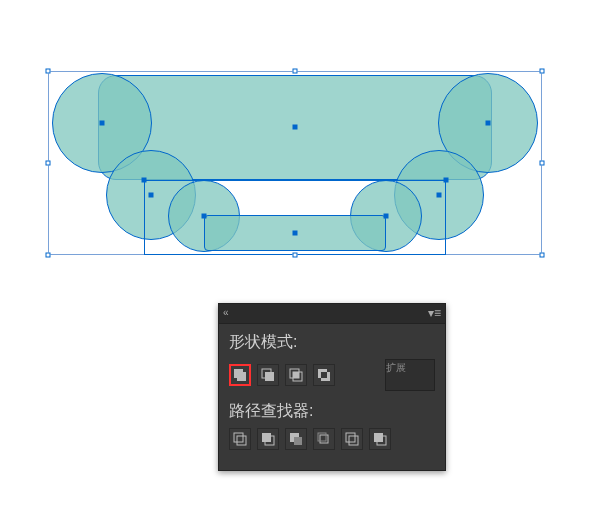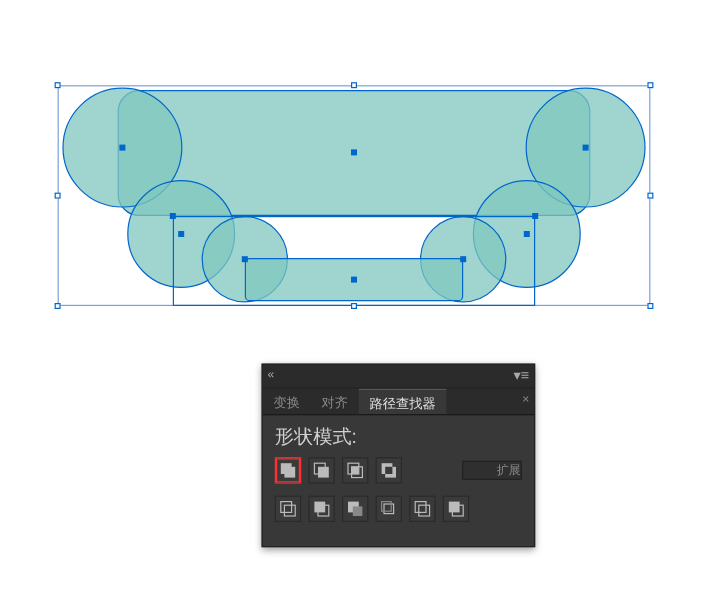--- a/index.html
+++ b/index.html
@@ -142,26 +142,26 @@
     position: relative;
   }
   .icon-btn.highlighted {
     border: 1px solid #ff3030;
     box-shadow: 0 0 0 1px #ff3030 inset;
   }
   .icon-btn svg { display: block; }
   .expand-btn {
     margin-left: auto;
     width: 50px;
-    height: 16px;
+    height: 32px;
     background: #2f2f2f;
     border: 1px solid #222;
     color: #888;
     font-size: 10px;
-    text-align: right;
+    text-align: left;
     line-height: 16px;
     cursor: pointer;
   }
 </style>
 </head>
 <body>
 
 <div class="canvas-area">
 
   <div class="shape-rect" style="left:50px; top:0px; width:394px; height:105px; border-radius:18px;"></div>
@@ -200,26 +200,20 @@
 
   <div class="anchor" style="left:96px; top:105px;"></div>
   <div class="anchor" style="left:398px; top:105px;"></div>
 </div>
 
 <div class="panel">
   <div class="panel-titlebar">
     <span class="panel-collapse">«</span>
     <span class="panel-menu">▾≡</span>
   </div>
-  <div class="panel-tabs">
-    <div class="panel-tab">变换</div>
-    <div class="panel-tab">对齐</div>
-    <div class="panel-tab active">路径查找器</div>
-    <span class="panel-close">×</span>
-  </div>
   <div class="panel-body">
     <div class="section-label">形状模式:</div>
     <div class="btn-row">
       <div class="icon-btn highlighted">
         <svg width="14" height="14">
             <rect x="1" y="1" width="9" height="9" fill="#bbb"></rect>
             <rect x="4" y="4" width="9" height="9" fill="#bbb"></rect>
           </svg>
       </div>
       <div class="icon-btn">
@@ -237,20 +231,21 @@
       </div>
       <div class="icon-btn">
         <svg width="14" height="14">
             <rect x="1" y="1" width="9" height="9" fill="#bbb"></rect>
             <rect x="4" y="4" width="9" height="9" fill="#bbb"></rect>
             <rect x="4" y="4" width="6" height="6" fill="#3a3a3a"></rect>
           </svg>
       </div>
       <div class="expand-btn">扩展</div>
     </div>
+    <div class="section-label">路径查找器:</div>
     <div class="btn-row">
       <div class="icon-btn">
         <svg width="14" height="14">
             <rect x="1" y="1" width="9" height="9" fill="none" stroke="#bbb"></rect>
             <rect x="4" y="4" width="9" height="9" fill="none" stroke="#bbb"></rect>
           </svg>
       </div>
       <div class="icon-btn">
         <svg width="14" height="14">
             <rect x="1" y="1" width="9" height="9" fill="#bbb"></rect>

